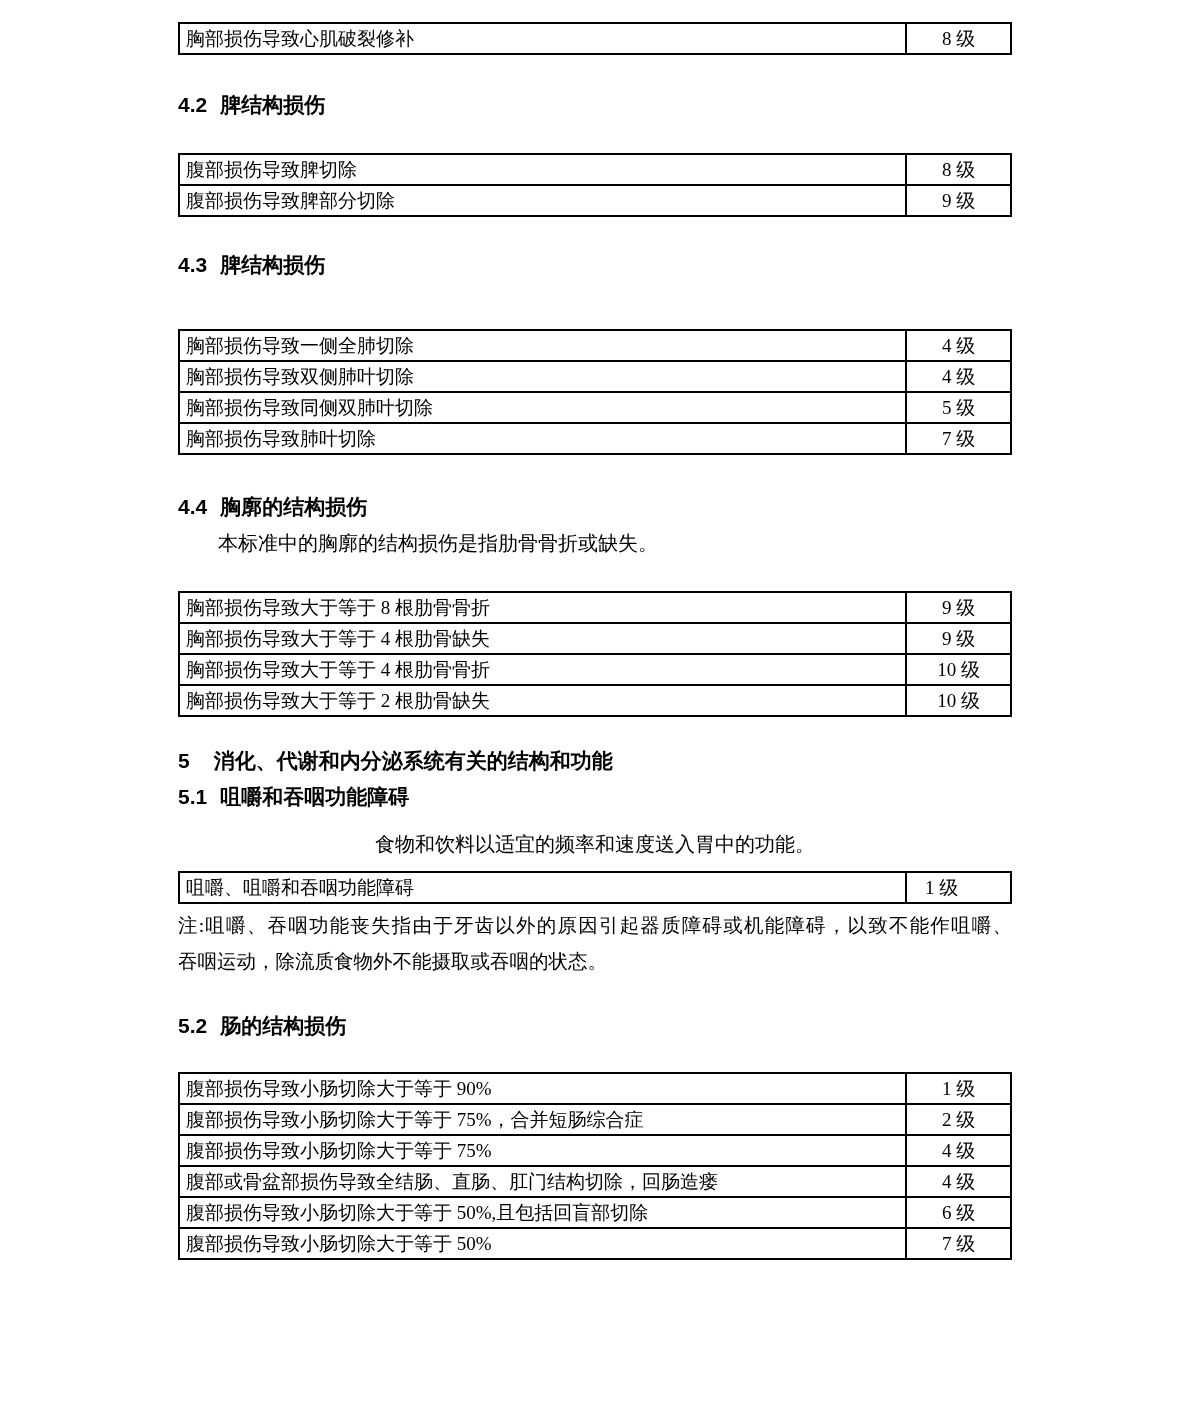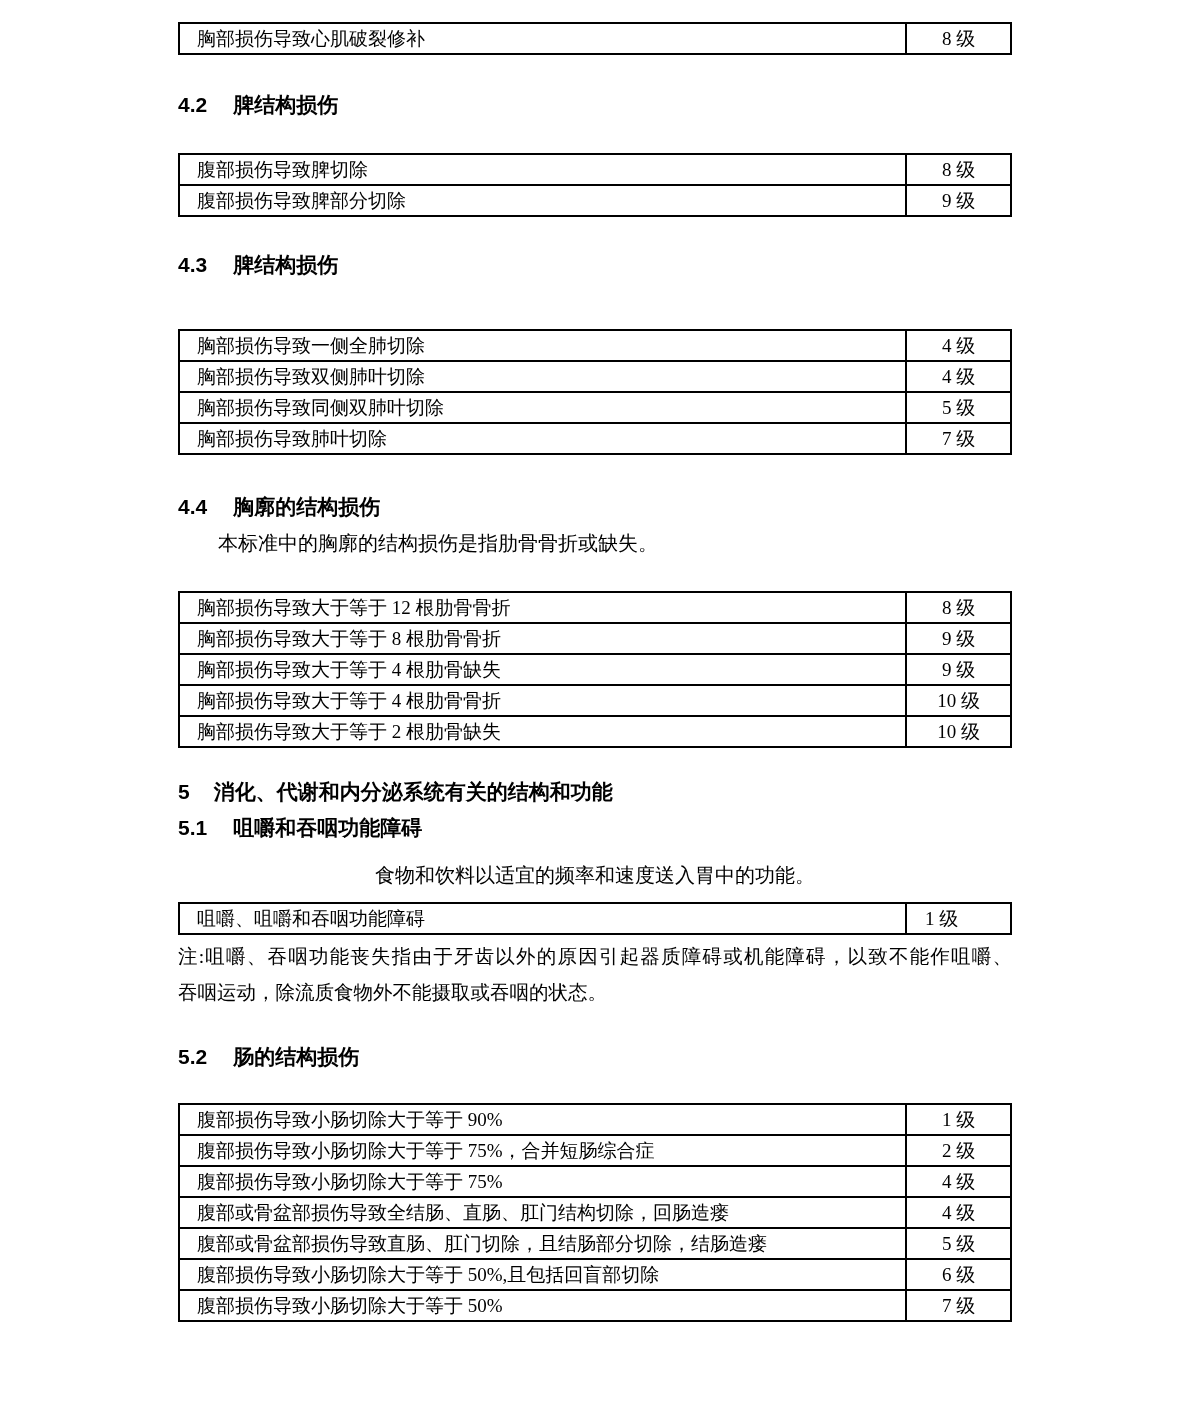--- a/index.html
+++ b/index.html
@@ -17,33 +17,33 @@
     width:100%;
     table-layout:fixed;
   }
   table.grade-table td {
     border:2px solid #000000;
     height:31px;
     font-size:19px;
     line-height:22px;
     vertical-align:middle;
   }
-  td.desc { padding-left:17px; text-align:left;border-radius:14px; }
+  td.desc { padding-left:6px; text-align:left;border-radius:14px; }
   td.grade { text-align:center; }
   col.c-grade { width:105px; }
   table.t-chew td.grade { text-align:left; padding-left:18px; }
 
   .heading {
     font-family:"Liberation Sans", sans-serif;
     font-weight:bold;
     font-size:21px;
     line-height:24px;
     color:#000000;
   }
-  .hnum { display:inline-block; margin-right:26px; }
+  .hnum { display:inline-block; margin-right:13px; }
   .heading.h-chapter .hnum { margin-right:24px; }
 
   .para { font-size:20px; line-height:28px; }
   .para.indent { text-indent:40px; }
 
   .para-2l { font-size:20px; line-height:45px; }
   .para-2l .l1 { text-indent:39px; text-align:justify; text-align-last:justify; }
   .para-2l .l2 { text-align:center; }
 
   .note { font-size:19.5px; line-height:36px; }
@@ -136,24 +136,20 @@
   <div class="heading h-44">
     <span class="hnum">4.4</span><span class="htitle">胸廓的结构损伤</span>
   </div>
   <div class="para indent p-44">本标准中的胸廓的结构损伤是指肋骨骨折或缺失。</div>
   <table class="grade-table t-44">
     <colgroup>
         <col class="c-desc">
         <col class="c-grade">
       </colgroup>
     <tbody>
-        <tr>
-      <td class="desc">胸部损伤导致大于等于 12 根肋骨骨折</td>
-      <td class="grade">8 级</td>
-    </tr>
     <tr>
       <td class="desc">胸部损伤导致大于等于 8 根肋骨骨折</td>
       <td class="grade">9 级</td>
     </tr>
     <tr>
       <td class="desc">胸部损伤导致大于等于 4 根肋骨缺失</td>
       <td class="grade">9 级</td>
     </tr>
     <tr>
       <td class="desc">胸部损伤导致大于等于 4 根肋骨骨折</td>
@@ -212,24 +208,20 @@
     </tr>
     <tr>
       <td class="desc">腹部损伤导致小肠切除大于等于 75%</td>
       <td class="grade">4 级</td>
     </tr>
     <tr>
       <td class="desc">腹部或骨盆部损伤导致全结肠、直肠、肛门结构切除，回肠造瘘</td>
       <td class="grade">4 级</td>
     </tr>
     <tr>
-      <td class="desc">腹部或骨盆部损伤导致直肠、肛门切除，且结肠部分切除，结肠造瘘</td>
-      <td class="grade">5 级</td>
-    </tr>
-    <tr>
       <td class="desc">腹部损伤导致小肠切除大于等于 50%,且包括回盲部切除</td>
       <td class="grade">6 级</td>
     </tr>
     <tr>
       <td class="desc">腹部损伤导致小肠切除大于等于 50%</td>
       <td class="grade">7 级</td>
     </tr>
   </tbody>
     </table>
 

